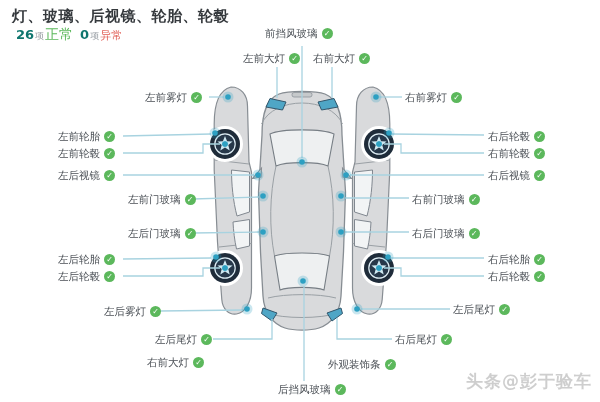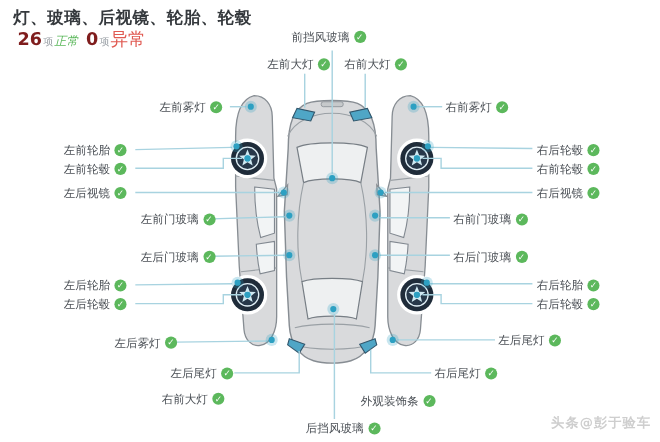--- a/index.html
+++ b/index.html
@@ -1,29 +1,29 @@
 <!DOCTYPE html>
 <html><head>
 <meta charset="utf-8">
 <style>
   html,body{margin:0;padding:0;background:#fff;}
   #app{position:relative;width:600px;height:402px;background:#fff;overflow:hidden;
        font-family:"DejaVu Sans","Liberation Sans",sans-serif;}
   .hdr-title{position:absolute;left:12px;top:7px;font-size:15px;font-weight:bold;color:#35393d;letter-spacing:.5px;}
   .hdr-stats{position:absolute;left:16px;top:26px;display:flex;align-items:baseline;color:#4a4f55;}
-  .hdr-stats .num{font-size:16px;font-weight:bold;color:#7f1d1d;}
+  .hdr-stats .num{font-size:13px;font-weight:bold;color:#0f766e;}
   .hdr-stats .unit{font-size:9px;color:#9aa0a6;margin:0 1px;}
-  .hdr-stats .ok{font-size:11px;color:#5cb85c;margin-right:7px;font-style:italic;}
-  .hdr-stats .bad{font-size:16px;color:#e05a52;}
+  .hdr-stats .ok{font-size:14px;color:#5cb85c;margin-right:7px;}
+  .hdr-stats .bad{font-size:11px;color:#e05a52;}
   svg.diagram{position:absolute;left:0;top:0;}
   .lbl{position:absolute;display:flex;align-items:center;gap:4px;height:13px;
        font-size:10.5px;color:#4b5056;white-space:nowrap;cursor:default;}
   .chk{width:11px;height:11px;border-radius:50%;background:#5cb85c;color:#fff;
        font-size:8px;line-height:11px;text-align:center;flex:0 0 auto;font-weight:bold;}
-  .watermark{position:absolute;right:8px;bottom:9px;font-size:12px;font-weight:bold;
+  .watermark{position:absolute;right:8px;bottom:9px;font-size:17px;font-weight:bold;
              color:#c9c9c9;letter-spacing:1px;opacity:.9;text-align:right;}
 </style>
 </head>
 <body>
 
 <div id="app">
 
   <div class="hdr-title">灯、玻璃、后视镜、轮胎、轮毂</div>
   <div class="hdr-stats">
     <span class="num">26</span>

